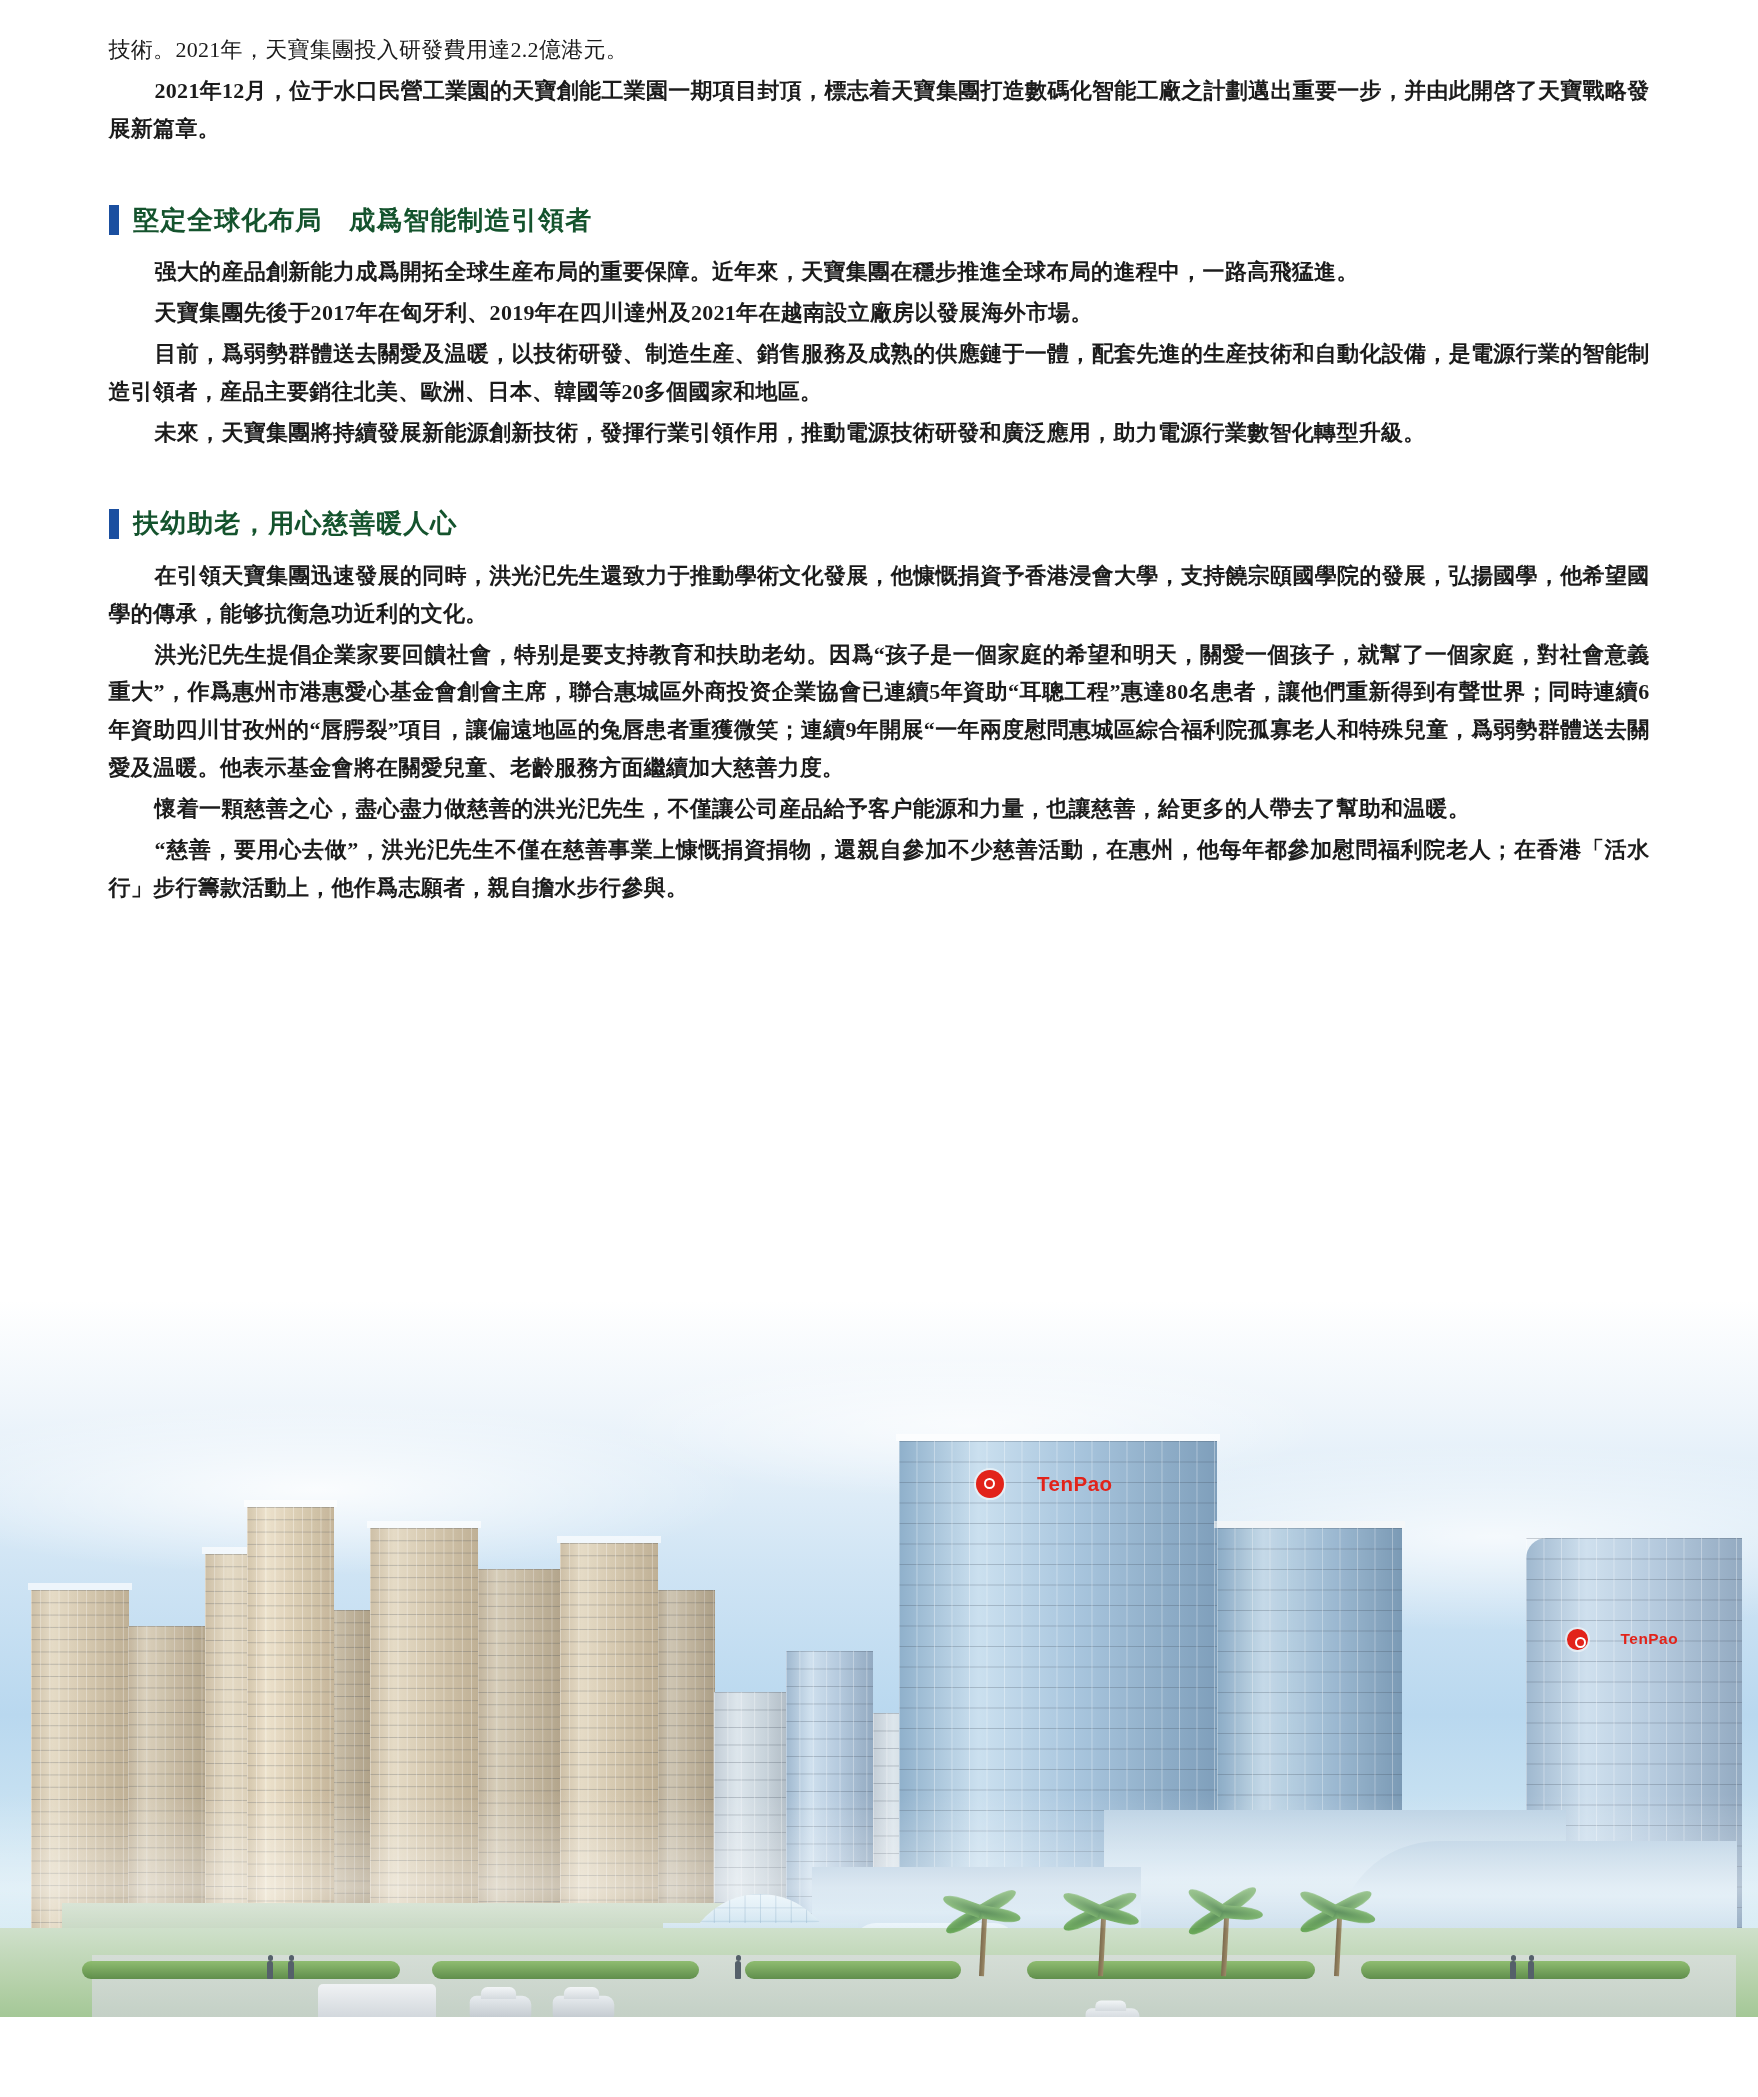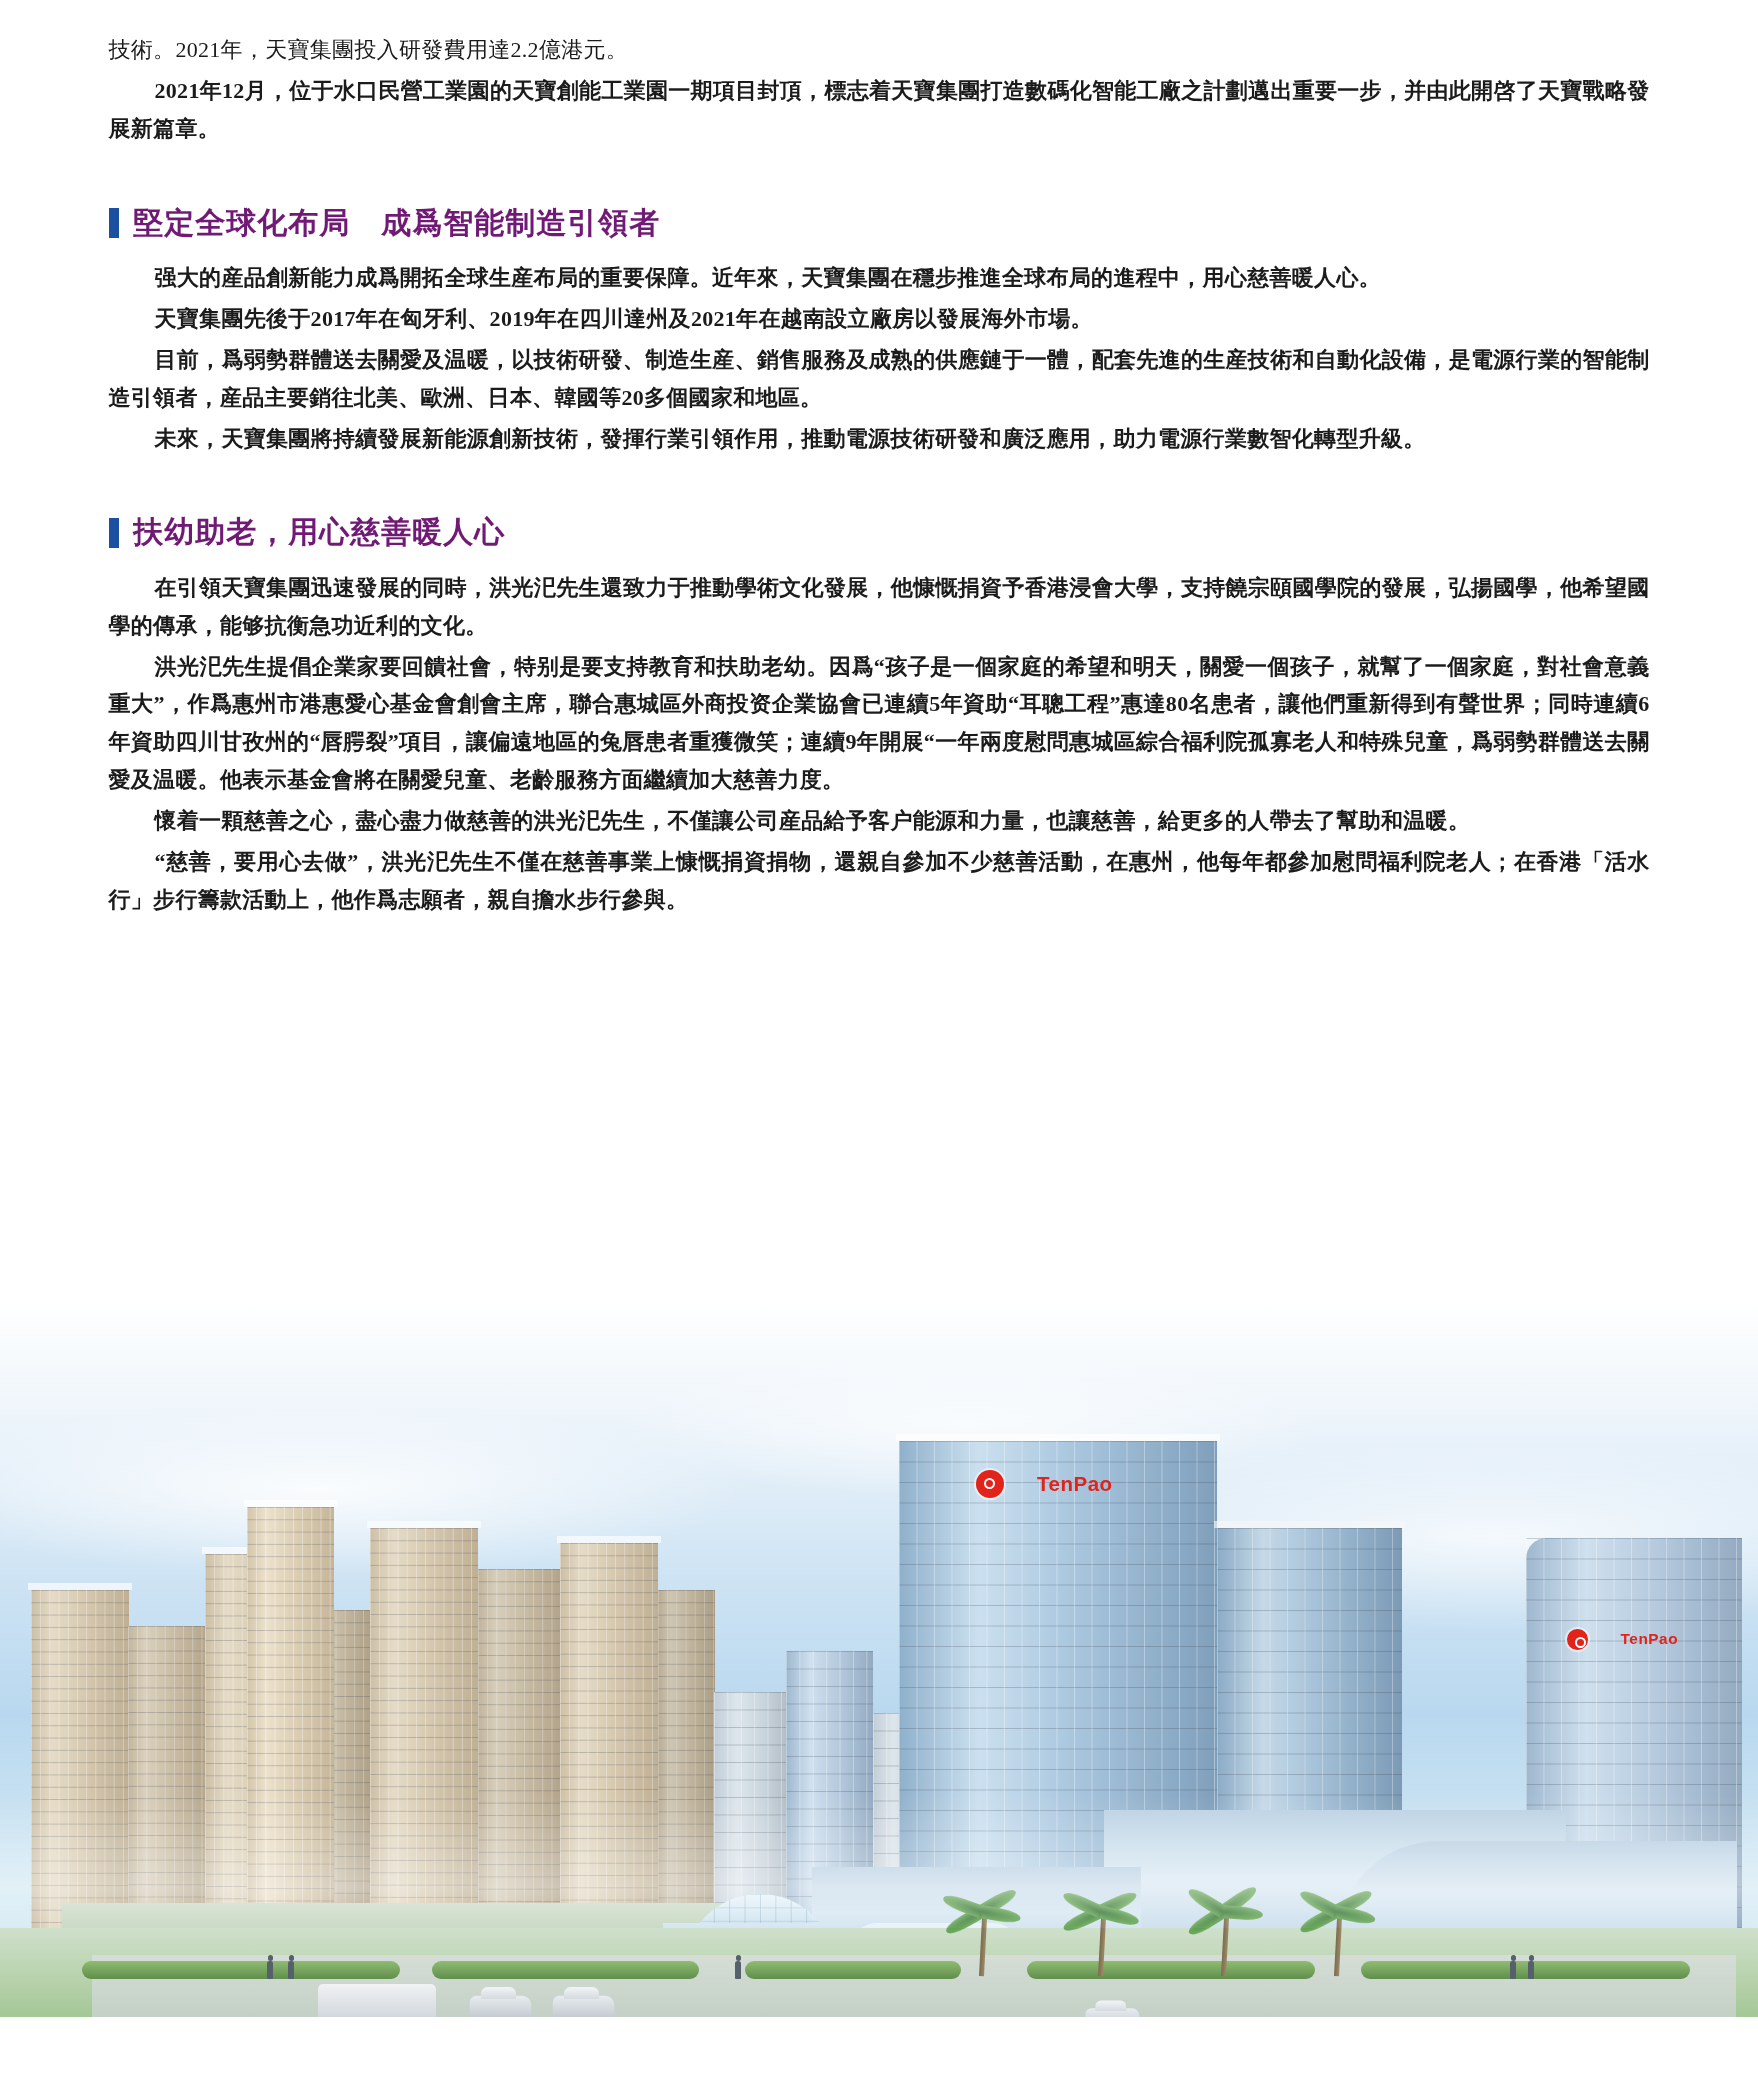--- a/index.html
+++ b/index.html
@@ -59,23 +59,23 @@
     margin: 55px 0 15.4px 0;
   }
   .section-heading .bar {
     width: 10.3px;
     height: 30px;
     background: #1b4fa0;
     margin-right: 14.4px;
     flex: none;
   }
   .section-heading .htext {
-    font-size: 30px;
+    font-size: 26px;
     font-weight: bold;
-    color: #701a75;
+    color: #14532d;
     letter-spacing: 1px;
     font-family: "Liberation Sans", "DejaVu Sans", sans-serif;
     white-space: pre;
   }
 
   
   .illustration {
     position: absolute;
     left: 0;
     top: 1300px;
@@ -345,21 +345,21 @@
     <div class="text-col">
 
       <p class="para">技術。2021年，天寶集團投入研發費用達2.2億港元。</p>
       <p class="para indent">2021年12月，位于水口民營工業園的天寶創能工業園一期項目封頂，標志着天寶集團打造數碼化智能工廠之計劃邁出重要一步，并由此開啓了天寶戰略發展新篇章。</p>
 
       <div class="section-heading">
         <span class="bar"></span>
         <span class="htext">堅定全球化布局　成爲智能制造引領者</span>
       </div>
 
-      <p class="para indent">强大的産品創新能力成爲開拓全球生産布局的重要保障。近年來，天寶集團在穩步推進全球布局的進程中，用心慈善暖人心。</p>
+      <p class="para indent">强大的産品創新能力成爲開拓全球生産布局的重要保障。近年來，天寶集團在穩步推進全球布局的進程中，一路高飛猛進。</p>
       <p class="para indent">天寶集團先後于2017年在匈牙利、2019年在四川達州及2021年在越南設立廠房以發展海外市場。</p>
       <p class="para indent">目前，爲弱勢群體送去關愛及温暖，以技術研發、制造生産、銷售服務及成熟的供應鏈于一體，配套先進的生産技術和自動化設備，是電源行業的智能制造引領者，産品主要銷往北美、歐洲、日本、韓國等20多個國家和地區。</p>
       <p class="para indent">未來，天寶集團將持續發展新能源創新技術，發揮行業引領作用，推動電源技術研發和廣泛應用，助力電源行業數智化轉型升級。</p>
 
       <div class="section-heading">
         <span class="bar"></span>
         <span class="htext">扶幼助老，用心慈善暖人心</span>
       </div>
 
       <p class="para indent">在引領天寶集團迅速發展的同時，洪光汜先生還致力于推動學術文化發展，他慷慨捐資予香港浸會大學，支持饒宗頤國學院的發展，弘揚國學，他希望國學的傳承，能够抗衡急功近利的文化。</p>

